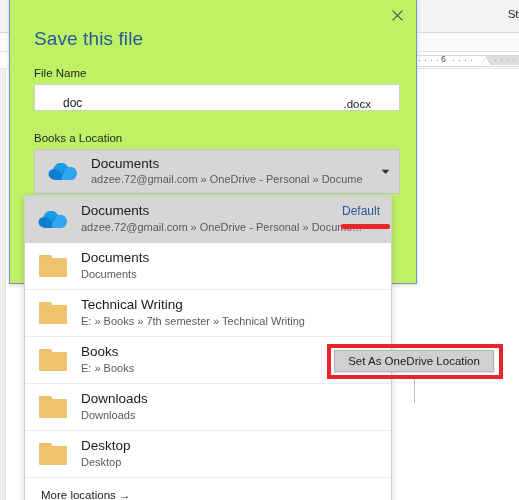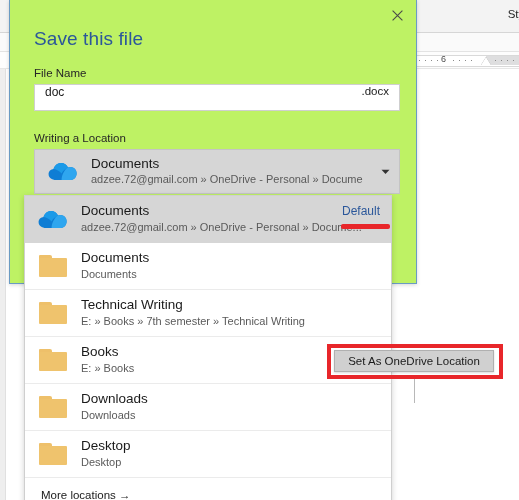--- a/index.html
+++ b/index.html
@@ -180,22 +180,22 @@
   .filename-box {
     position: absolute;
     left: 24px;
     top: 84px;
     width: 366px;
     height: 27px;
     background: #ffffff;
     border: 1px solid #cfcfcf;
     box-sizing: border-box;
     display: flex;
-    align-items: flex-start;
-    padding: 0 10px;
+    align-items: flex-end;
+    padding: 0 28px;
     justify-content: space-between;
   }
   .filename-value {
     font-size: 12px;
     color: #1a1a1a;
   }
   .filename-ext {
     font-size: 11.5px;
     color: #1a1a1a;
   }
@@ -409,21 +409,21 @@
 
   <div class="dlg-title">Save this file</div>
 
   <div class="field-label" id="label-file-name">File Name</div>
 
   <div class="filename-box">
     <span class="filename-value">doc</span>
     <span class="filename-ext">.docx</span>
   </div>
 
-  <div class="field-label" id="label-choose-location">Writing a Location</div>
+  <div class="field-label" id="label-choose-location">Books a Location</div>
 
   <div class="location-combo">
     <div class="icon-slot">
       <svg width="30" height="19" viewBox="0 0 30 19" aria-hidden="true">
         <path d="M8.2 18 C3.6 18 0.6 15.3 0.6 12.2 C0.6 9.5 2.8 7.3 5.6 7.1 C6.3 3.6 9.4 1 13.1 1 C16.2 1 18.9 2.9 20 5.6 C20.7 5.3 21.5 5.1 22.3 5.1 C25.8 5.1 28.6 7.9 28.6 11.4 C28.6 15 25.8 18 22.3 18 Z" fill="#0f7dd4"></path>
         <path d="M5.6 7.1 C6.3 3.6 9.4 1 13.1 1 C16.2 1 18.9 2.9 20 5.6 C17.9 6.5 15.1 8.6 13.6 11.4 C11.6 9.2 8.4 7.3 5.6 7.1 Z" fill="#1b9ae8"></path>
         <path d="M20 5.6 C20.7 5.3 21.5 5.1 22.3 5.1 C25.8 5.1 28.6 7.9 28.6 11.4 C28.6 15 25.8 18 22.3 18 L13.6 18 C13.2 14.4 16.5 7.2 20 5.6 Z" fill="#2fa6ef"></path>
       </svg>
     </div>
     <div class="txt-slot">

